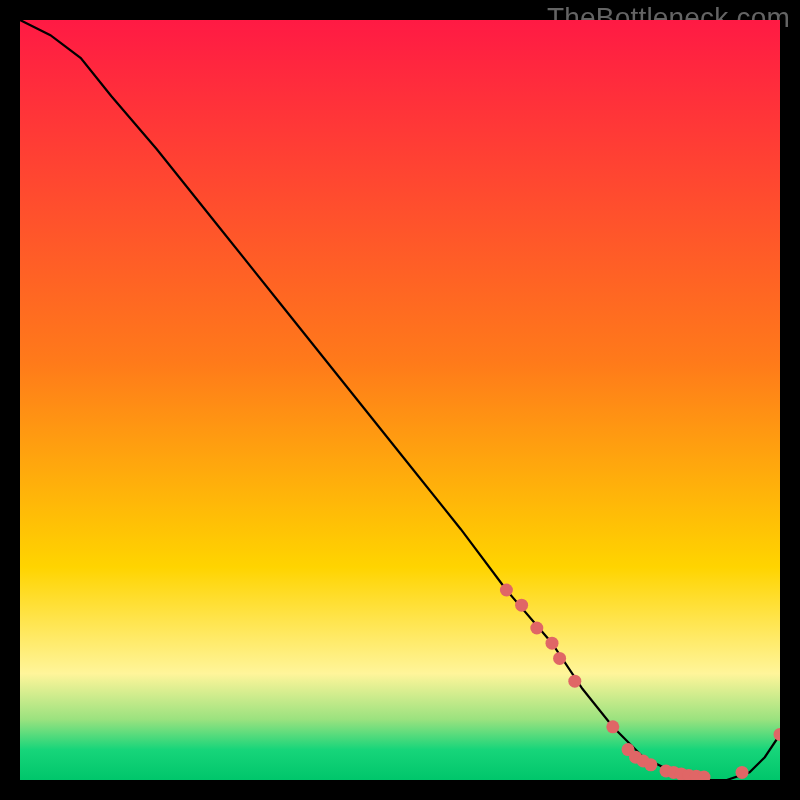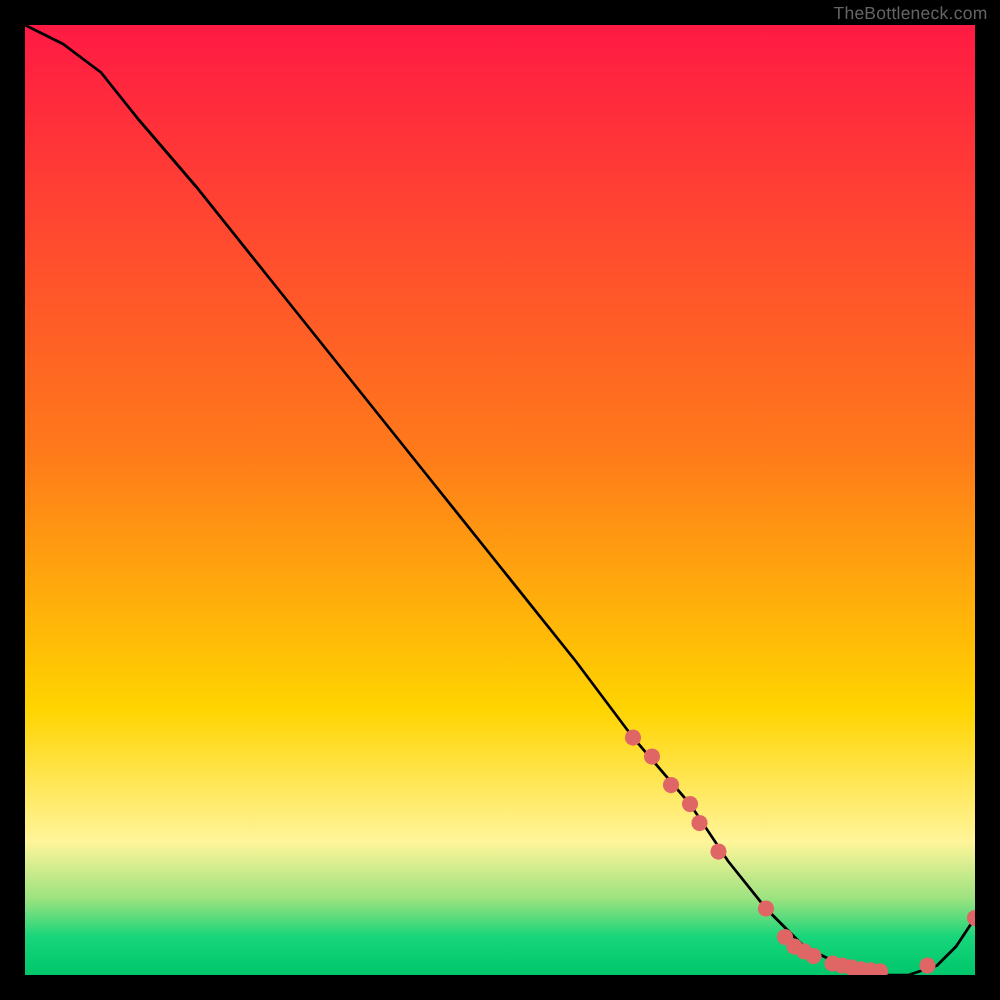--- a/index.html
+++ b/index.html
@@ -1,18 +1,18 @@
 <!DOCTYPE html>
 <html><head>
 <meta charset="utf-8">
 <style>
   html,body{margin:0;padding:0;width:800px;height:800px;overflow:hidden;background:#fff;font-family:Arial,Helvetica,sans-serif}
   .frame{position:relative;width:800px;height:800px;background:#000}
   .plot{position:absolute;left:20px;top:20px;width:760px;height:760px}
-  .watermark{position:absolute;top:2px;right:10px;color:#646464;font-size:14px;font-weight:400;letter-spacing:.2px}
+  .watermark{position:absolute;top:2px;right:10px;color:#646464;font-size:28px;font-weight:400;letter-spacing:.2px}
   svg{display:block}
 </style>
 </head>
 <body>
 
 <div class="frame">
   <div class="watermark">TheBottleneck.com</div>
   <div class="plot">
     <svg id="svg" width="760" height="760" viewBox="0 0 760 760">
       <defs>

